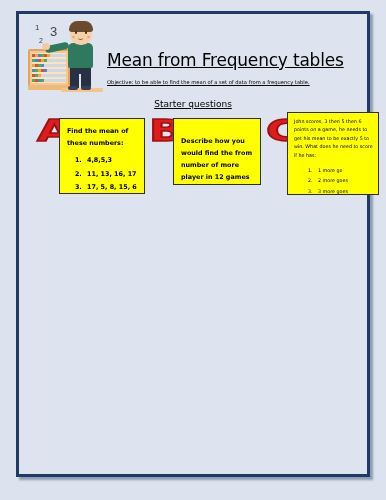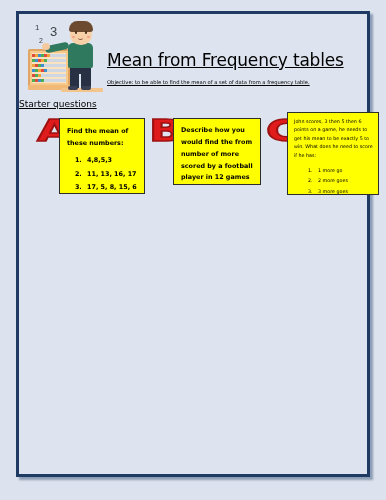--- a/index.html
+++ b/index.html
@@ -221,20 +221,21 @@
     font-size: 5.2px;
     color: #000000;
     text-decoration: underline;
     white-space: nowrap;
   }
   #starter-heading {
     position: absolute;
     left: 0;
     top: 85px;
     width: 100%;
+    text-align: center;
     font-family: "DejaVu Sans", sans-serif;
     font-size: 9px;
     color: #000000;
     text-decoration: underline;
   }
 
   
   .red-letter {
     position: absolute;
     font-family: "DejaVu Sans", sans-serif;
@@ -268,21 +269,21 @@
     font-family: "DejaVu Sans", sans-serif;
     font-size: 6.4px;
     font-weight: bold;
     line-height: 1.9;
   }
   #qbox-b {
     left: 154px;
     top: 104px;
     width: 88px;
     height: 67px;
-    padding: 6px 5px 4px 7px;
+    padding: 17px 5px 4px 7px;
     font-family: "DejaVu Sans", sans-serif;
     font-size: 6.4px;
     font-weight: bold;
     line-height: 1.85;
   }
   #qbox-c {
     left: 268px;
     top: 98px;
     width: 92px;
     height: 83px;
@@ -390,21 +391,20 @@
       <li>4,8,5,3</li>
       <li>11, 13, 16, 17</li>
       <li>17, 5, 8, 15, 6</li>
     </ol>
   </div>
 
   <div class="qbox" id="qbox-b">
     <span class="qline">Describe how you</span>
     <span class="qline">would find the from</span>
     <span class="qline">number of more</span>
-    <span class="qline">scored by a football</span>
     <span class="qline">player in 12 games</span>
   </div>
 
   <div class="qbox" id="qbox-c">
     <span>John scores, 3 then 5 then 6 points on a game, he needs to get his mean to be exactly 5 to win. What does he need to score if he has:</span>
     <ol>
       <li>1 more go</li>
       <li>2 more goes</li>
       <li>3 more goes</li>
     </ol>

